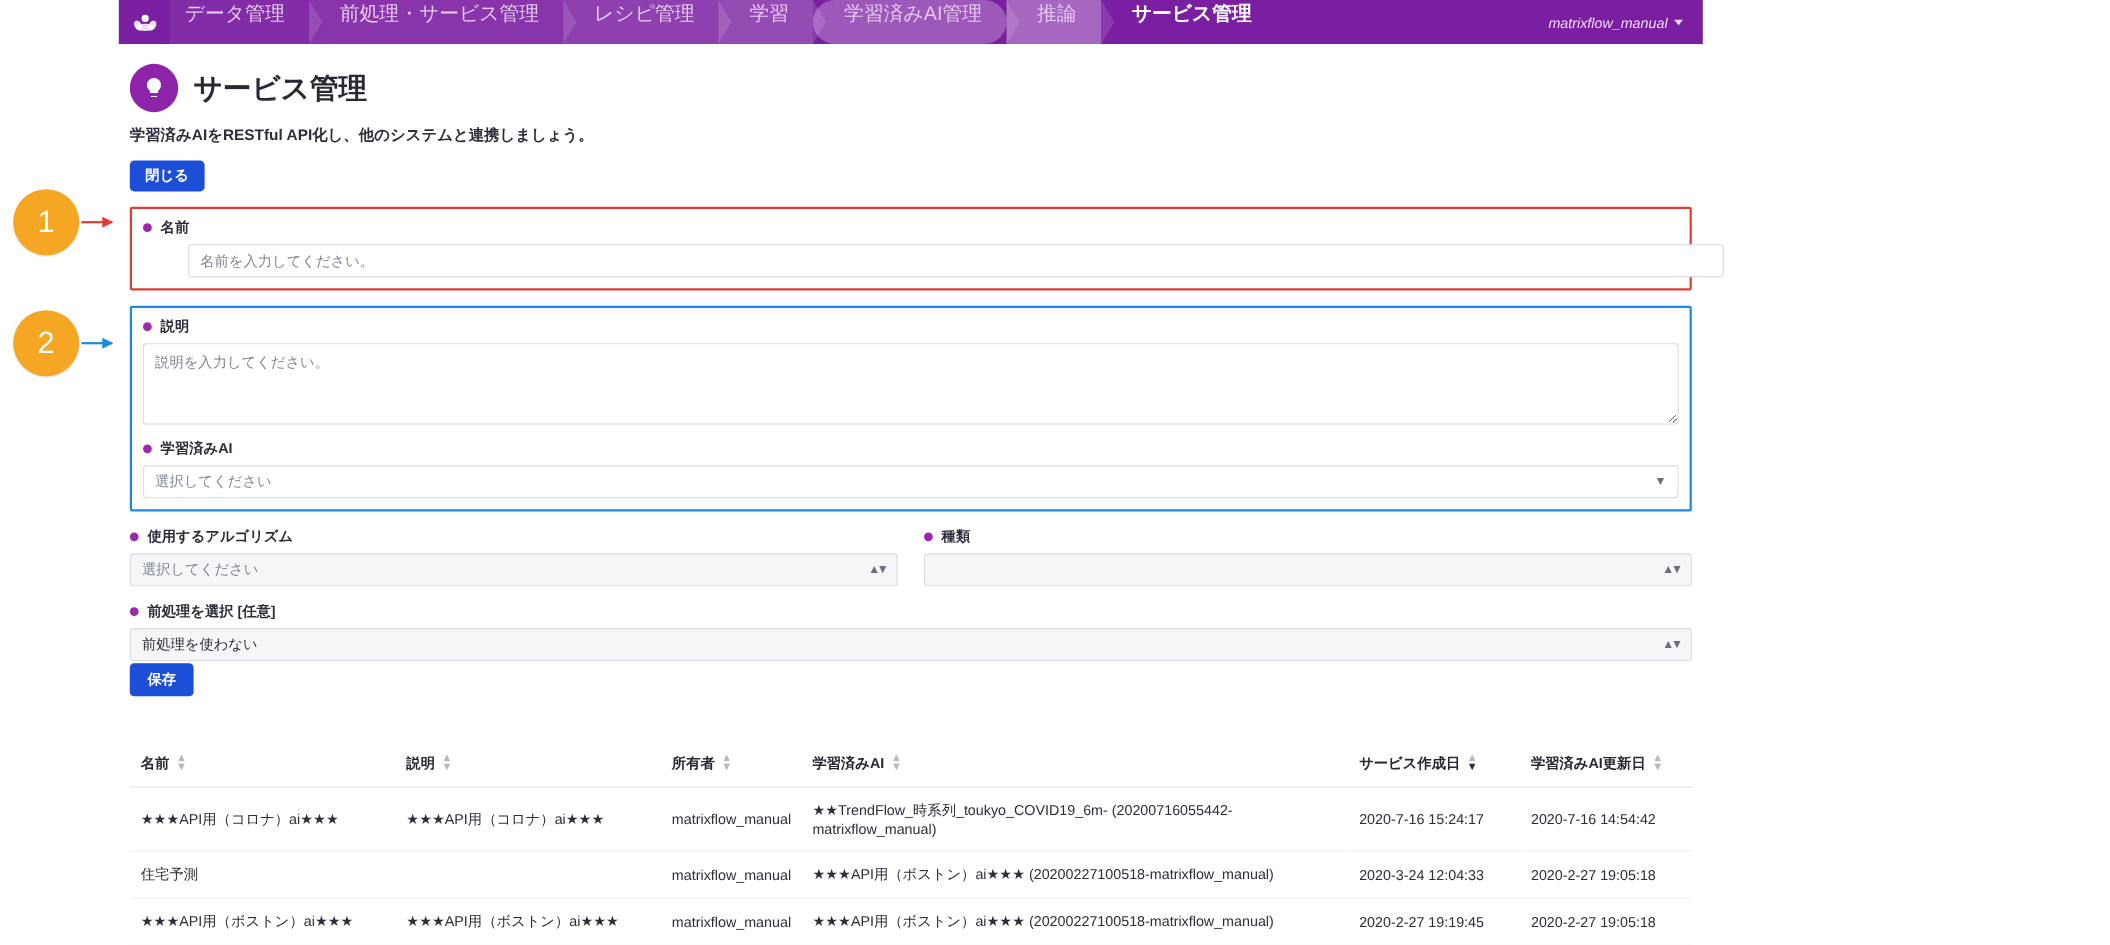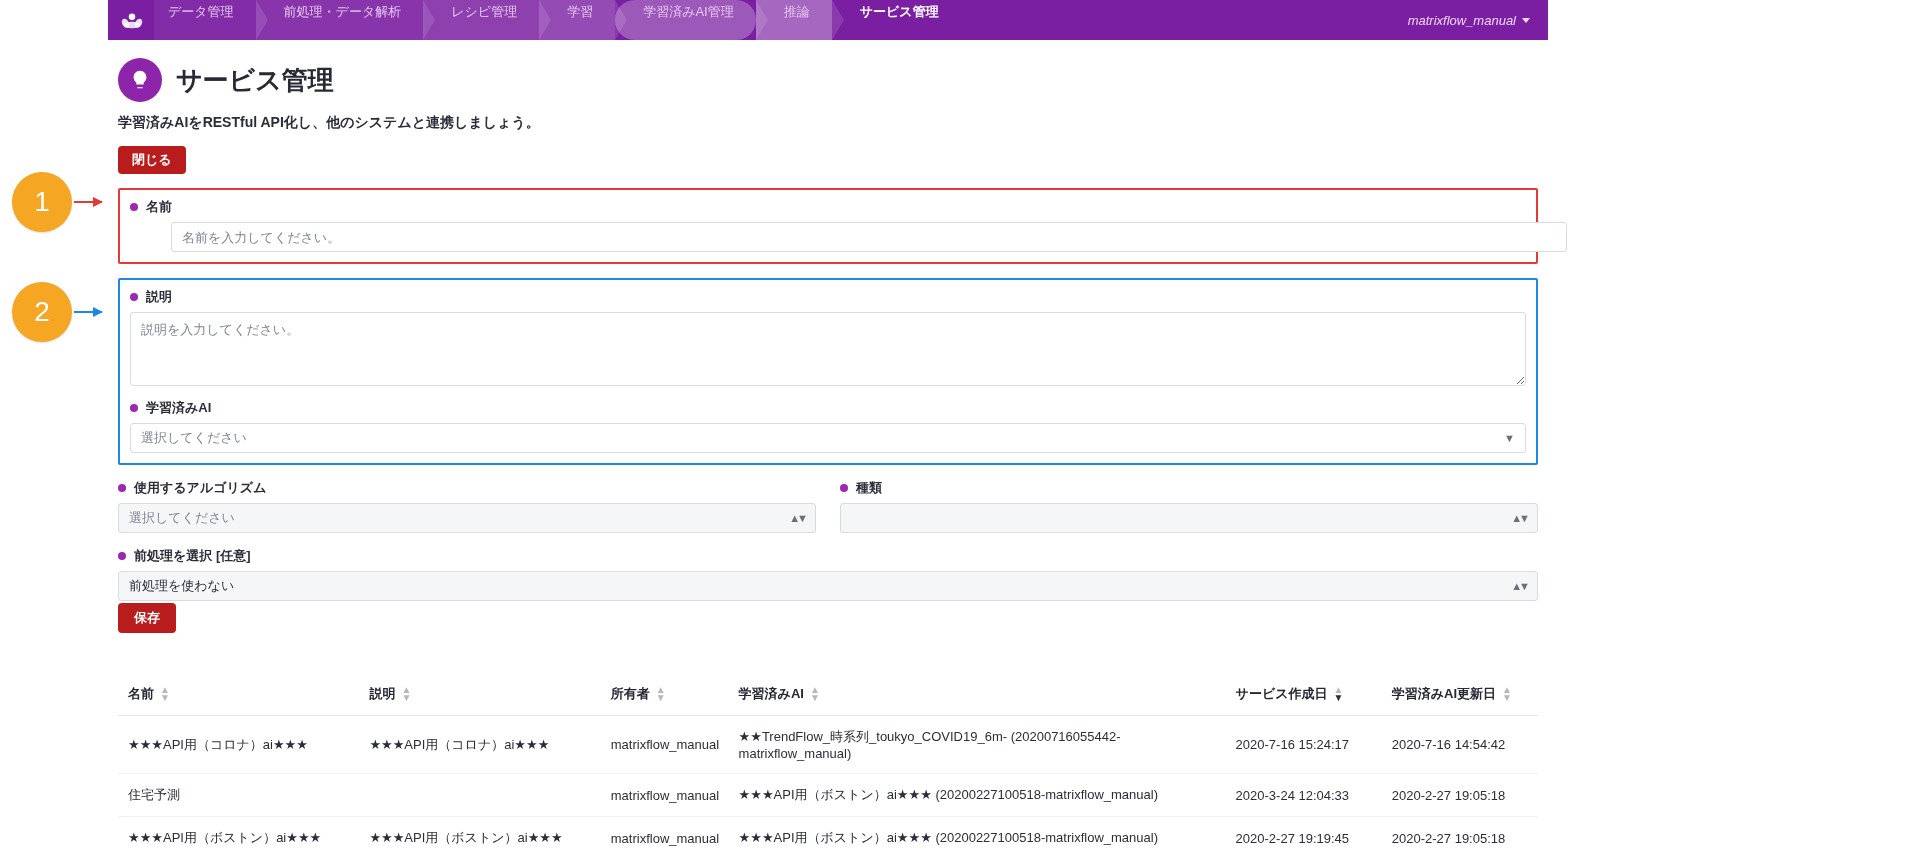--- a/index.html
+++ b/index.html
@@ -5,21 +5,21 @@
   * { box-sizing: border-box; }
   html, body { margin:0; padding:0; font-family: "Hiragino Kaku Gothic ProN","Yu Gothic","Meiryo",sans-serif; font-size:13px; color:#2b2e3a; }
   body { background:#fff; width:1918px; }
   .stage { position:relative; width:1918px; height:859px; }
 
   
   .topnav { position:absolute; left:108px; right:370px; top:0; height:40px; background:#7b1fa2; display:flex; align-items:center; padding-left:6px; }
   .topnav .logo { width:36px; height:36px; display:flex; align-items:center; justify-content:center; }
   .topnav .logo svg { width:26px; height:26px; }
   .crumbs { display:flex; align-items:stretch; height:40px; margin-left:4px; }
-  .crumb { position:relative; display:flex; align-items:center; padding:0 22px 16px 28px; color:#e6c7f0; font-size:13px; white-space:nowrap; cursor:pointer; }
+  .crumb { position:relative; display:flex; align-items:center; padding:0 22px 16px 28px; color:#e6c7f0; font-size:18px; white-space:nowrap; cursor:pointer; }
   .crumb:first-child { padding-left:14px; }
   .crumb::after { content:""; position:absolute; right:-10px; top:0; width:0; height:0; border-top:20px solid transparent; border-bottom:20px solid transparent; border-left:10px solid rgba(255,255,255,0.0); z-index:2; }
   .crumb::before { content:""; position:absolute; right:-12px; top:0; width:0; height:0; border-top:20px solid transparent; border-bottom:20px solid transparent; border-left:12px solid rgba(255,255,255,0.12); z-index:1; }
   .crumb.faded1 { background:rgba(255,255,255,0.06); }
   .crumb.faded2 { background:rgba(255,255,255,0.10); }
   .crumb.faded3 { background:rgba(255,255,255,0.15); }
   .crumb.faded4 { background:rgba(255,255,255,0.20); }
   .crumb.faded5 { background:rgba(255,255,255,0.26);border-radius:20px; }
   .crumb.faded6 { background:rgba(255,255,255,0.32); }
   .crumb.active { background:transparent; color:#fff; font-weight:600; }
@@ -27,21 +27,21 @@
   .topnav .account { margin-left:auto; padding:0 18px; color:#f2d8fa; font-style:italic; display:flex; align-items:center; gap:6px; cursor:pointer; }
   .topnav .account .caret { width:0; height:0; border-left:4px solid transparent; border-right:4px solid transparent; border-top:5px solid #f2d8fa; }
 
   
   .page { position:absolute; left:108px; top:40px; right:370px; padding:18px 10px 30px 10px; }
   .page-header { display:flex; align-items:center; gap:14px; }
   .bulb { width:44px; height:44px; border-radius:50%; background:#8e24aa; display:flex; align-items:center; justify-content:center; flex:none; }
   .bulb svg { width:22px; height:22px; fill:#fff; }
   h1 { margin:0; font-size:26px; font-weight:700; color:#272a34; }
   .subtitle { margin:12px 0 14px 0; font-size:14px; font-weight:600; color:#2b2e3a; }
-  .btn { display:inline-flex; align-items:center; justify-content:center; padding:6px 16px; border-radius:4px; background:#b91c1c; color:#fff; font-size:13px; font-weight:600; border:none; cursor:pointer; }
+  .btn { display:inline-flex; align-items:center; justify-content:center; padding:6px 16px; border-radius:4px; background:#1d4ed8; color:#fff; font-size:13px; font-weight:600; border:none; cursor:pointer; }
   .btn.small { padding:5px 14px; }
 
   
   .frame { border:2px solid; border-radius:2px; padding:8px 10px 10px 10px; margin-top:14px; }
   .frame.red { border-color:#e53935; }
   .frame.blue { border-color:#1e88e5; }
 
   .field { margin-bottom:10px; }
   .field:last-child { margin-bottom:0; }
   .flabel { display:flex; align-items:center; gap:8px; font-size:13px; font-weight:700; color:#2b2e3a; margin-bottom:6px; }
@@ -100,21 +100,21 @@
           <ellipse cx="16" cy="22" rx="10" ry="4" fill="#fff" opacity="0.85"></ellipse>
           <ellipse cx="8" cy="20" rx="4" ry="6" fill="#fff" opacity="0.85" transform="rotate(-30 8 20)"></ellipse>
           <ellipse cx="24" cy="20" rx="4" ry="6" fill="#fff" opacity="0.85" transform="rotate(30 24 20)"></ellipse>
         </svg>
     </div>
     <div class="crumbs">
       <div class="crumb faded1">
           <span>データ管理</span>
         </div>
       <div class="crumb faded2">
-          <span>前処理・データ解析</span>
+          <span>前処理・サービス管理</span>
         </div>
       <div class="crumb faded3">
           <span>レシピ管理</span>
         </div>
       <div class="crumb faded4">
           <span>学習</span>
         </div>
       <div class="crumb faded5">
           <span>学習済みAI管理</span>
         </div>

